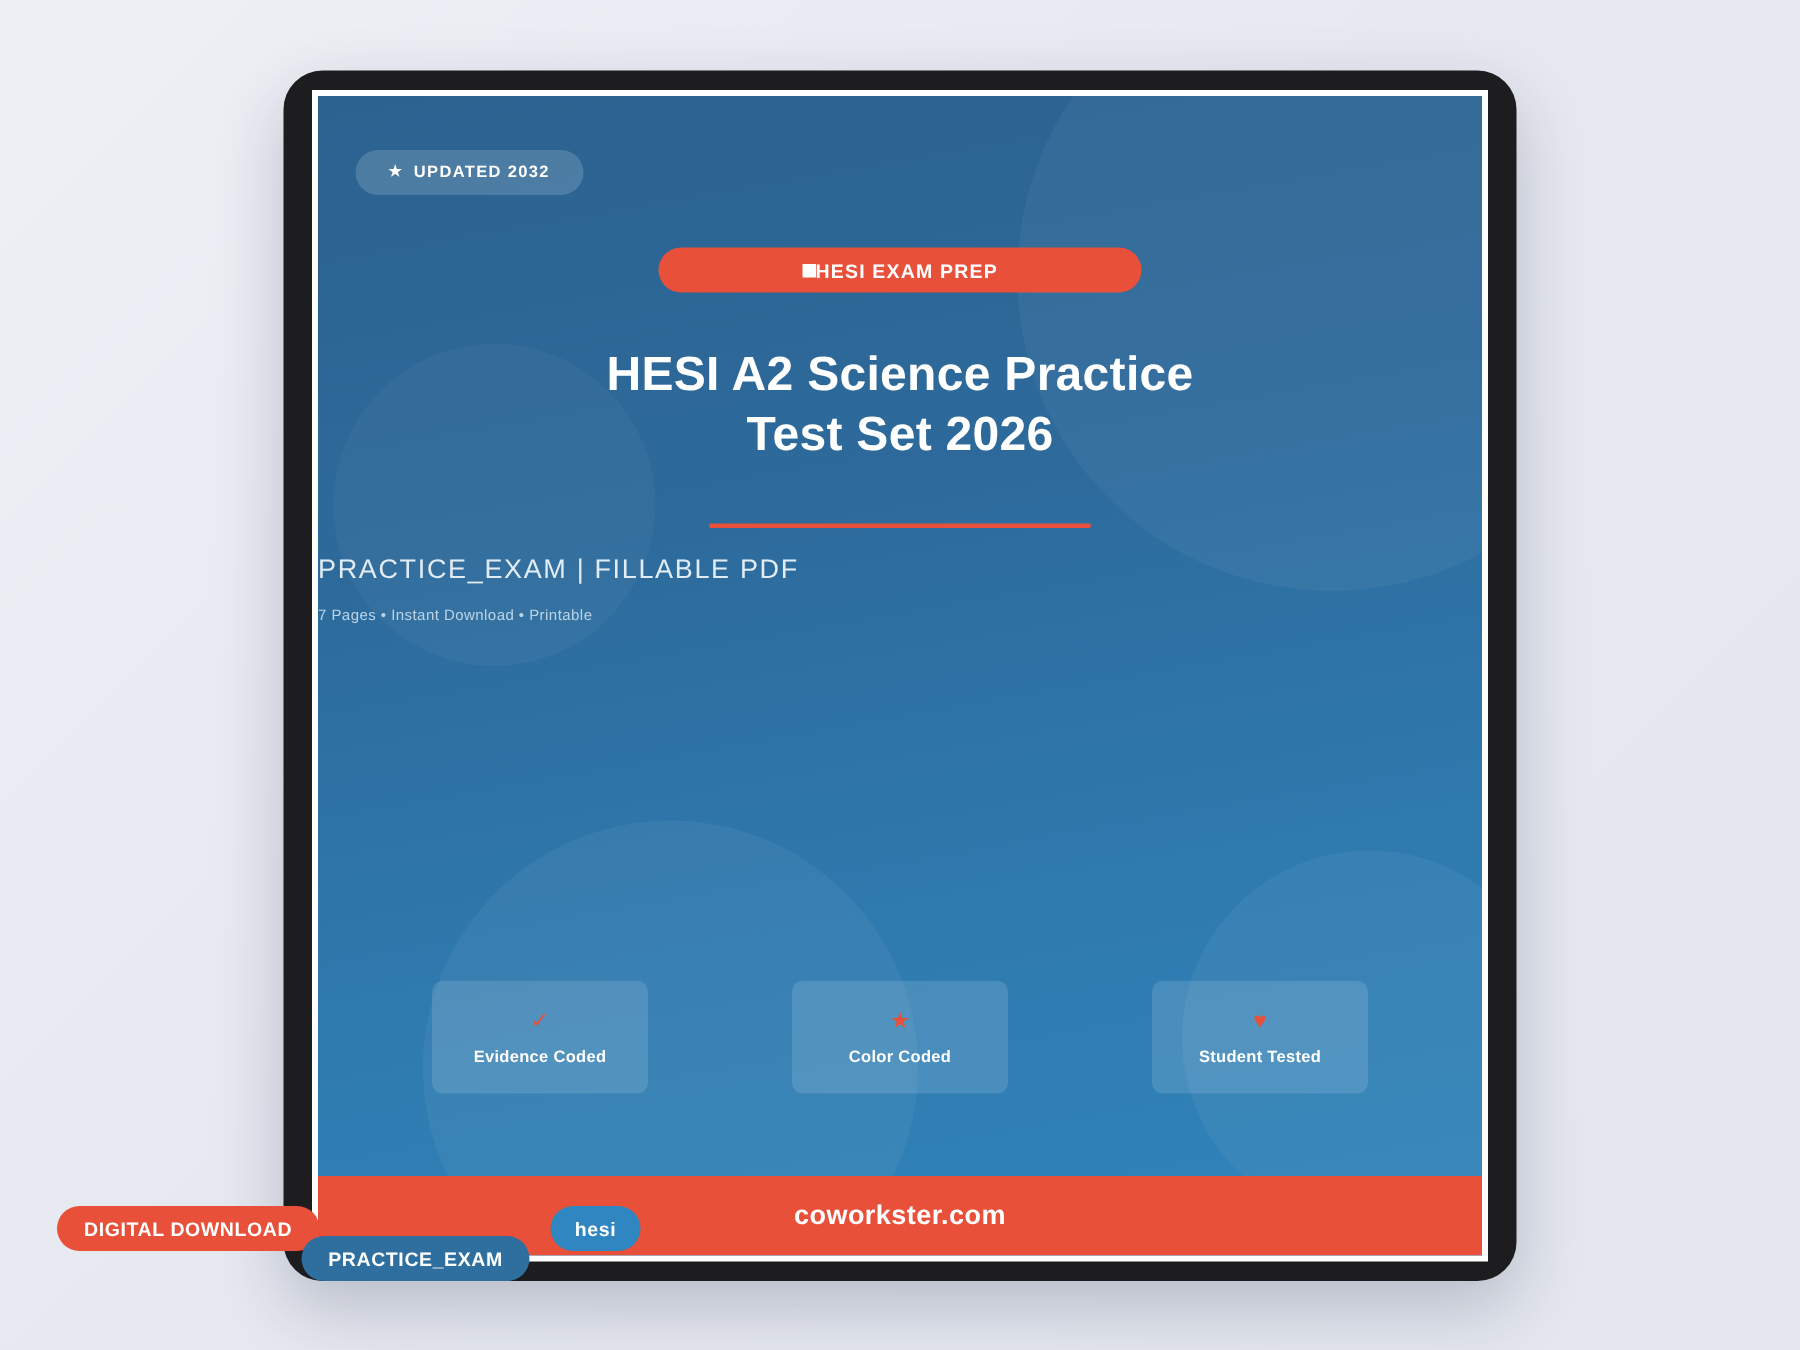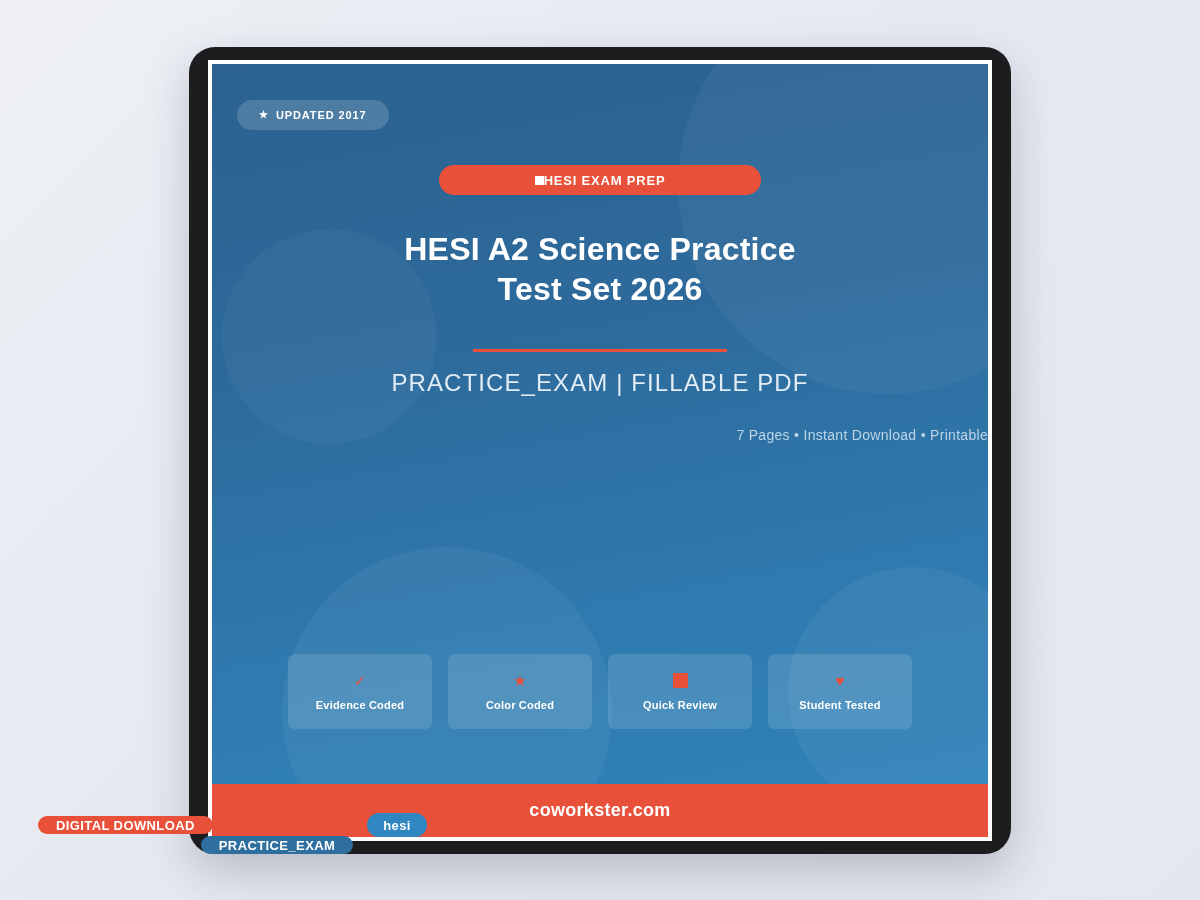--- a/index.html
+++ b/index.html
@@ -129,36 +129,34 @@
     width: 254px;
     height: 3px;
     background: #e8503a;
   }
 
   .poster-subtitle {
     position: absolute;
     top: 305px;
     left: 0;
     width: 100%;
-    text-align: center;
     color: #e2ecf4;
-    font-size: 24px;
+    font-size: 18px;
     letter-spacing: 1.1px;
   }
 
   .poster-meta {
     position: absolute;
     top: 341px;
     left: 0;
     width: 100%;
-    text-align: right;
+    text-align: left;
     color: #bcd4e6;
-    font-size: 14px;
+    font-size: 10px;
     letter-spacing: 0.3px;
-    margin-top: 22px;
   }
 
   
   .features {
     position: absolute;
     left: 50%;
     transform: translateX(-50%);
     bottom: 108px;
     width: 624px;
     display: flex;
@@ -213,21 +211,21 @@
 
   
   .tag-row {
     position: absolute;
     left: 38px;
     bottom: 46px;
     display: flex;
     align-items: center;
   }
   .tag {
-    height: 18px;
+    height: 30px;
     border-radius: 15px;
     display: flex;
     align-items: center;
     justify-content: center;
     color: #ffffff;
     font-size: 13px;
     font-weight: bold;
     letter-spacing: 0.4px;
     padding: 0 18px;
     box-sizing: border-box;
@@ -247,21 +245,21 @@
 
 <div class="poster">
 
   <div class="blob blob-a"></div>
   <div class="blob blob-b"></div>
   <div class="blob blob-c"></div>
   <div class="blob blob-d"></div>
 
   <div class="updated-badge">
     <span class="star">★</span>
-    <span>UPDATED 2017</span>
+    <span>UPDATED 2032</span>
   </div>
 
   <div class="exam-pill">
     <span class="sq"></span>
     <span>HESI EXAM PREP</span>
   </div>
 
   <div class="poster-title">
     <div>HESI A2 Science Practice</div>
     <div>Test Set 2026</div>
@@ -277,26 +275,20 @@
     <div class="feature-card">
       <div class="feature-icon">✓</div>
       <div class="feature-label">Evidence Coded</div>
     </div>
 
     <div class="feature-card">
       <div class="feature-icon">★</div>
       <div class="feature-label">Color Coded</div>
     </div>
 
-    <div class="feature-card">
-      <div class="feature-icon">
-          <span class="sq-i"></span>
-        </div>
-      <div class="feature-label">Quick Review</div>
-    </div>
 
     <div class="feature-card">
       <div class="feature-icon">♥</div>
       <div class="feature-label">Student Tested</div>
     </div>
 
   </div>
 
   <div class="poster-footer">
     <span>coworkster.com</span>

